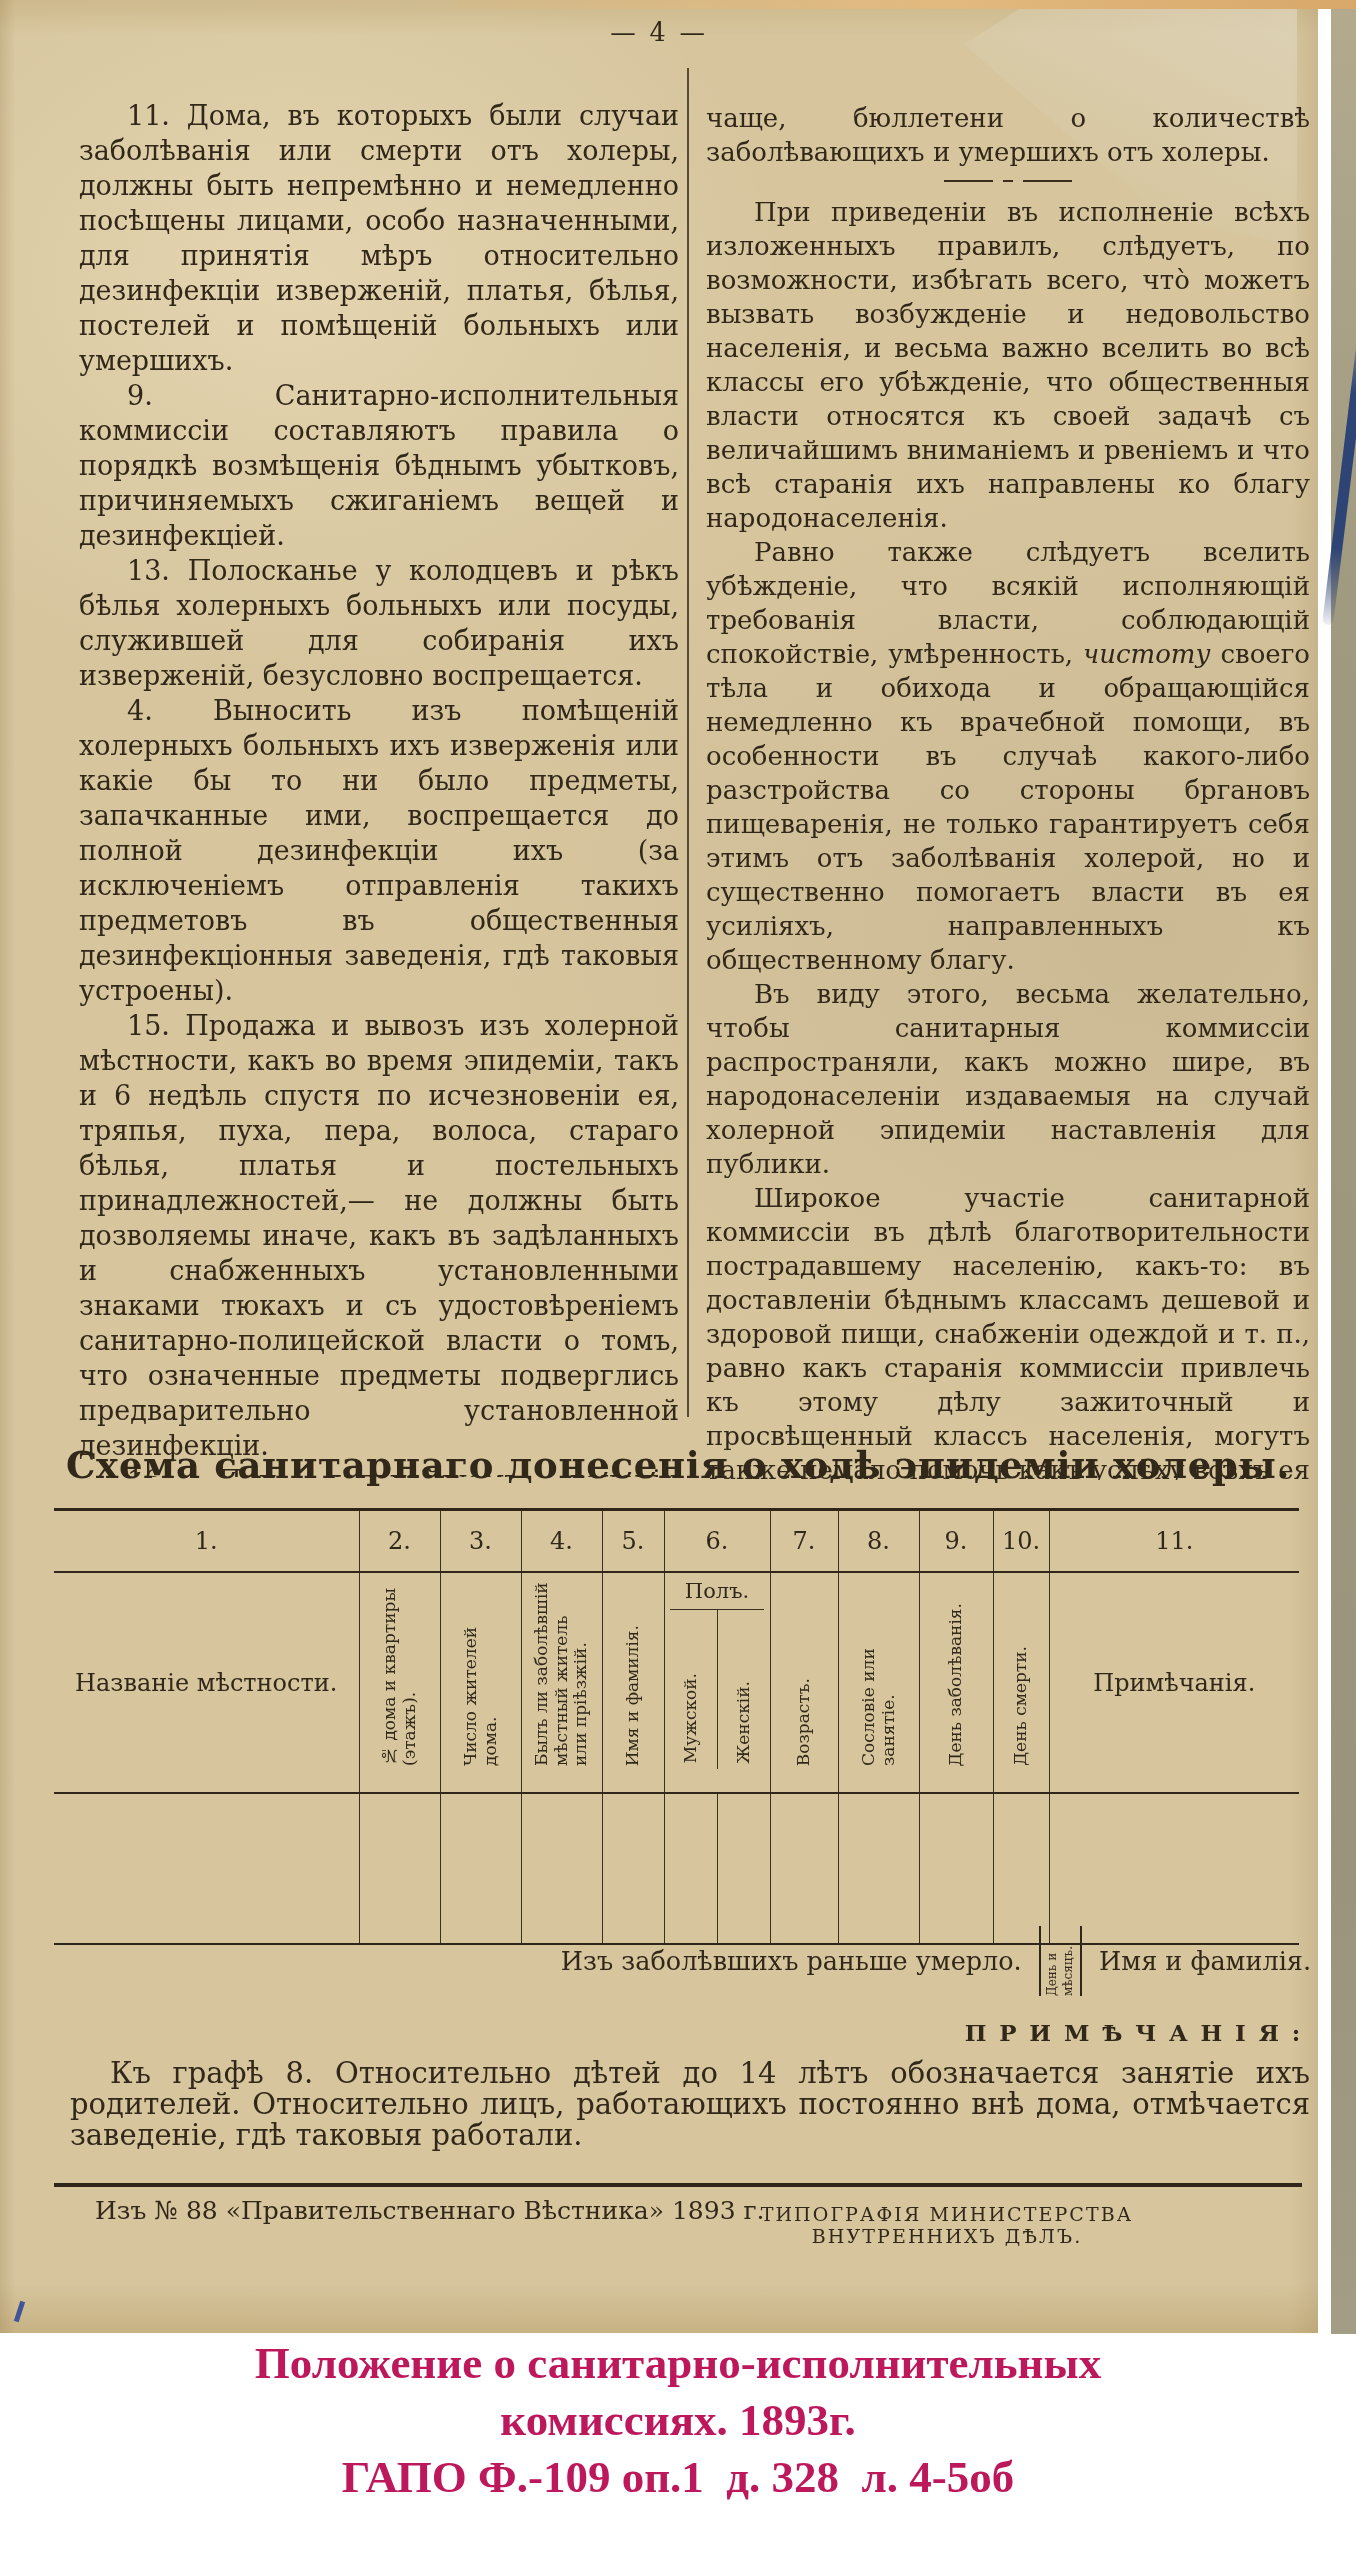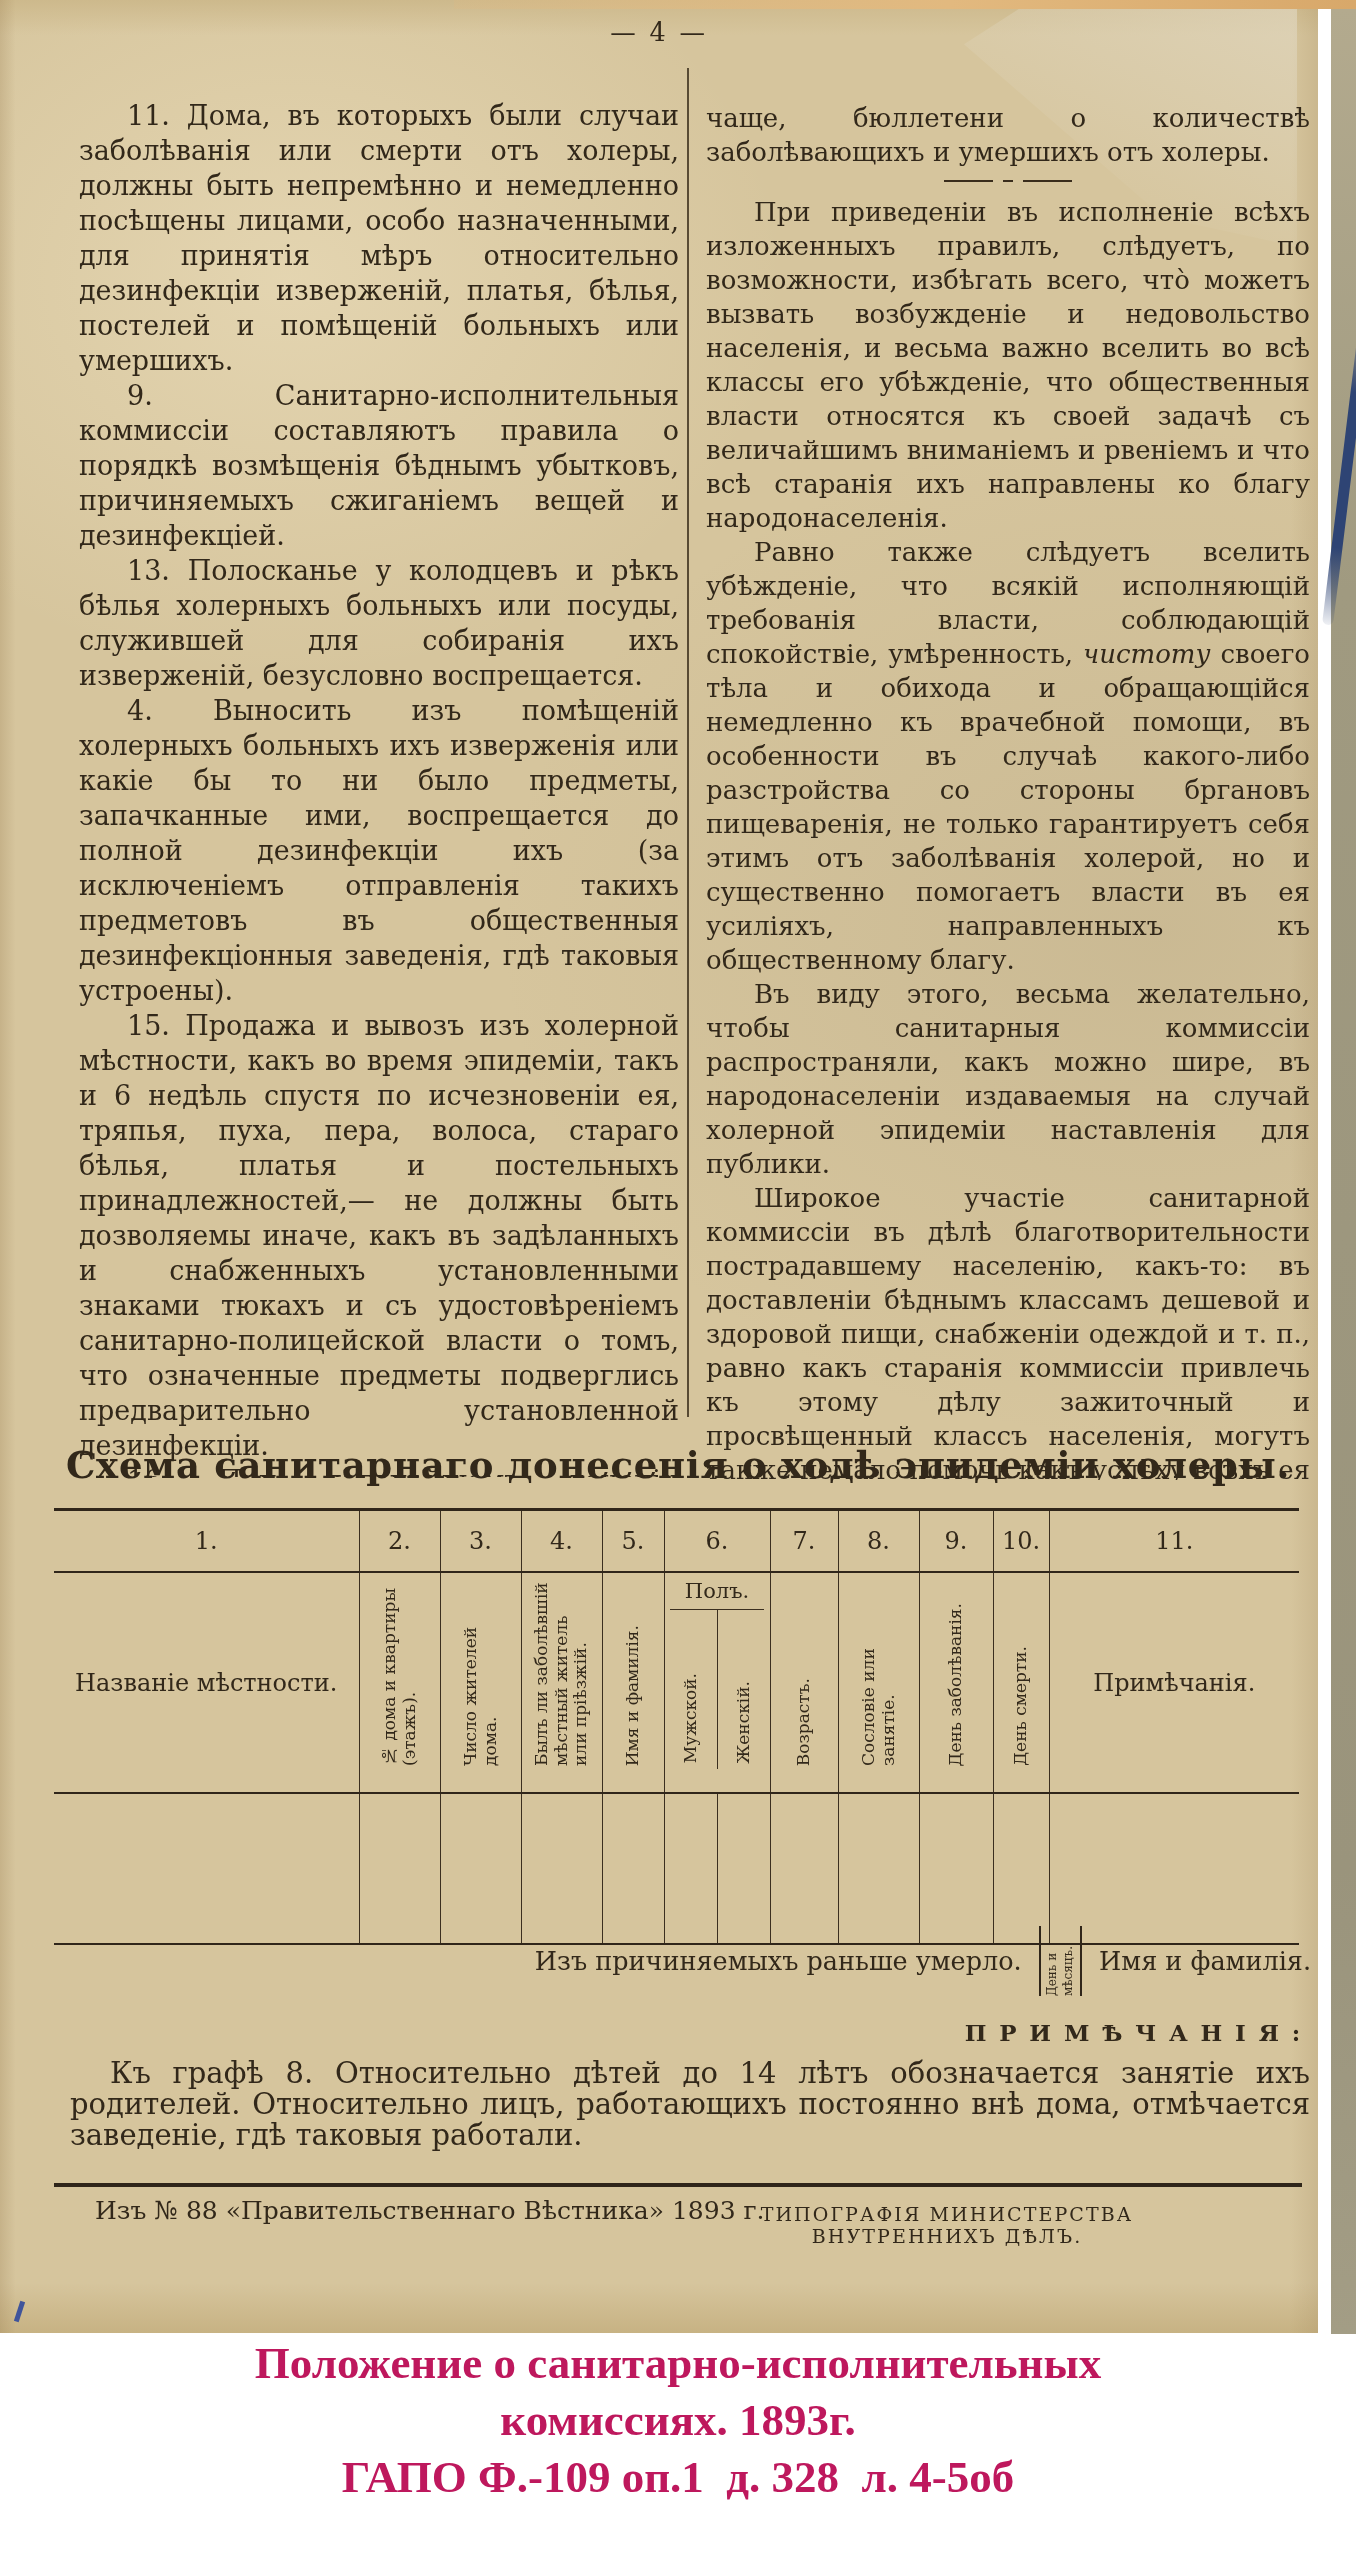--- a/index.html
+++ b/index.html
@@ -186,21 +186,21 @@
       <td></td>
       <td></td>
       <td></td>
       <td></td>
       <td></td>
     </tr>
   </tbody>
     </table>
 
   <div class="deaths-row">
-    <span>Изъ причиняемыхъ раньше умерло.</span>
+    <span>Изъ заболѣвшихъ раньше умерло.</span>
     <span class="deaths-rot">
         <span class="rot">День и мѣсяцъ.</span>
       </span>
     <span>Имя и фамилія.</span>
   </div>
 
   <div class="notes-title">ПРИМѢЧАНІЯ:</div>
   <div class="notes">
     <p>Къ графѣ 8. Относительно дѣтей до 14 лѣтъ обозначается занятіе ихъ родителей. Относительно лицъ, работающихъ постоянно внѣ дома, отмѣчается заведеніе, гдѣ таковыя работали.</p>
   </div>

